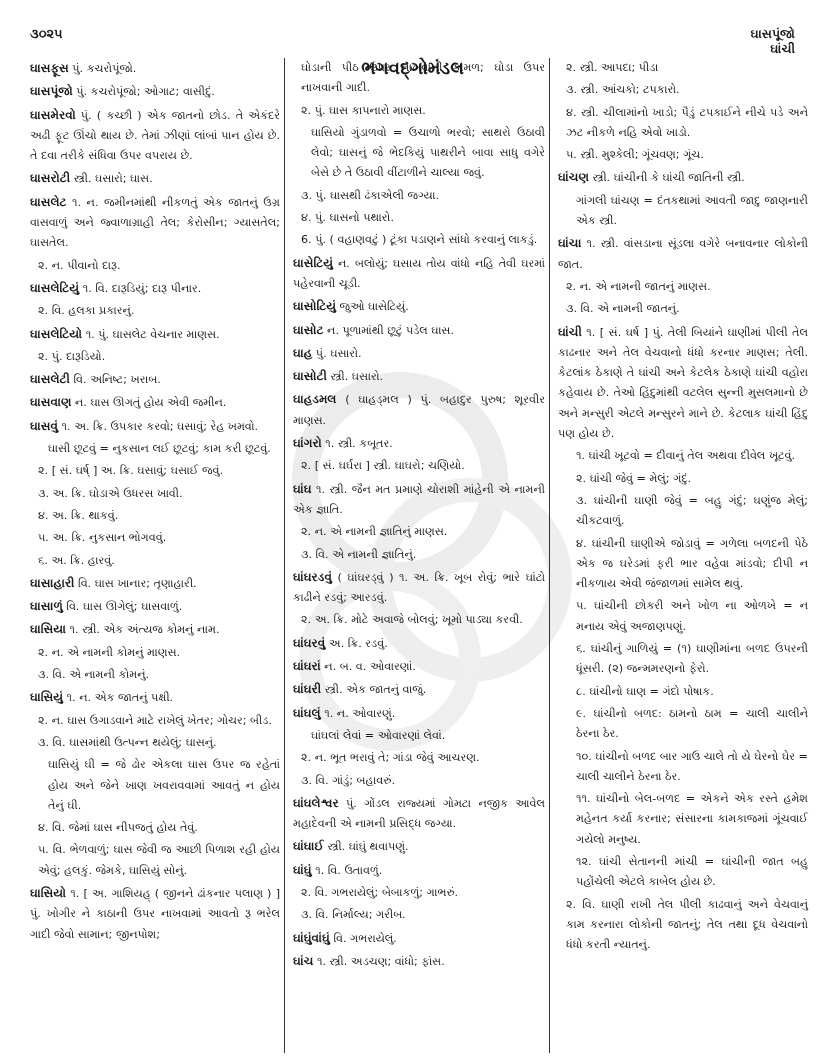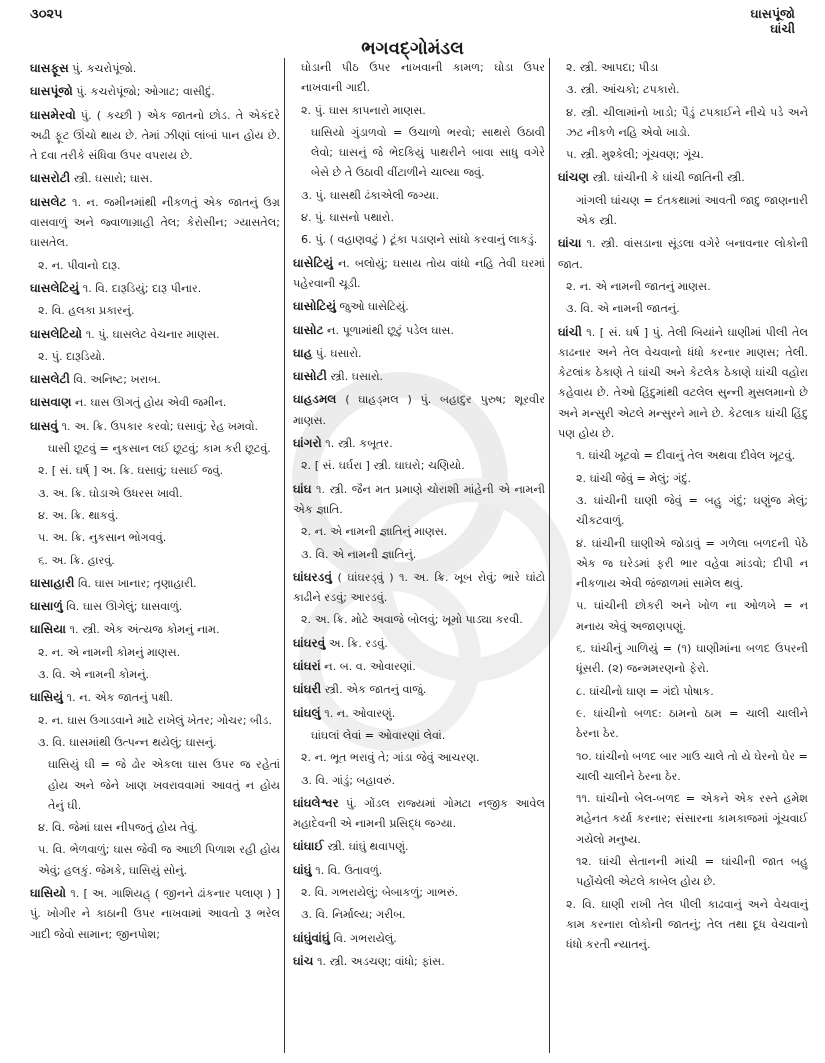--- a/index.html
+++ b/index.html
@@ -2,21 +2,21 @@
 <html><head>
 <meta charset="utf-8">
 <style>
   html, body { margin: 0; padding: 0; background: #ffffff; }
   body {
     width: 825px; height: 1063px; position: relative; overflow: hidden;
     font-family: "DejaVu Sans", "Liberation Sans", sans-serif;
     color: #1a1a1a;
   }
   .header {
-    position: absolute; top: 2px; left: 0; width: 825px; height: 40px;
+    position: absolute; top: 22px; left: 0; width: 825px; height: 40px;
   }
   .hdr-page { position: absolute; left: 30px; top: 4px; font-size: 13px; font-weight: bold; }
   .hdr-title { position: absolute; left: 0; width: 825px; text-align: center; top: 4px; font-size: 18px; font-weight: bold; margin-top: 31px; }
   .hdr-guide { position: absolute; right: 30px; top: 4px; font-size: 12.5px; font-weight: bold; text-align: right; line-height: 15px; }
   .watermark {
     position: absolute; left: 280px; top: 330px; width: 300px; height: 440px; pointer-events: none;
   }
   .col {
     position: absolute; top: 58px; font-size: 11.2px; line-height: 20.3px;
   }

